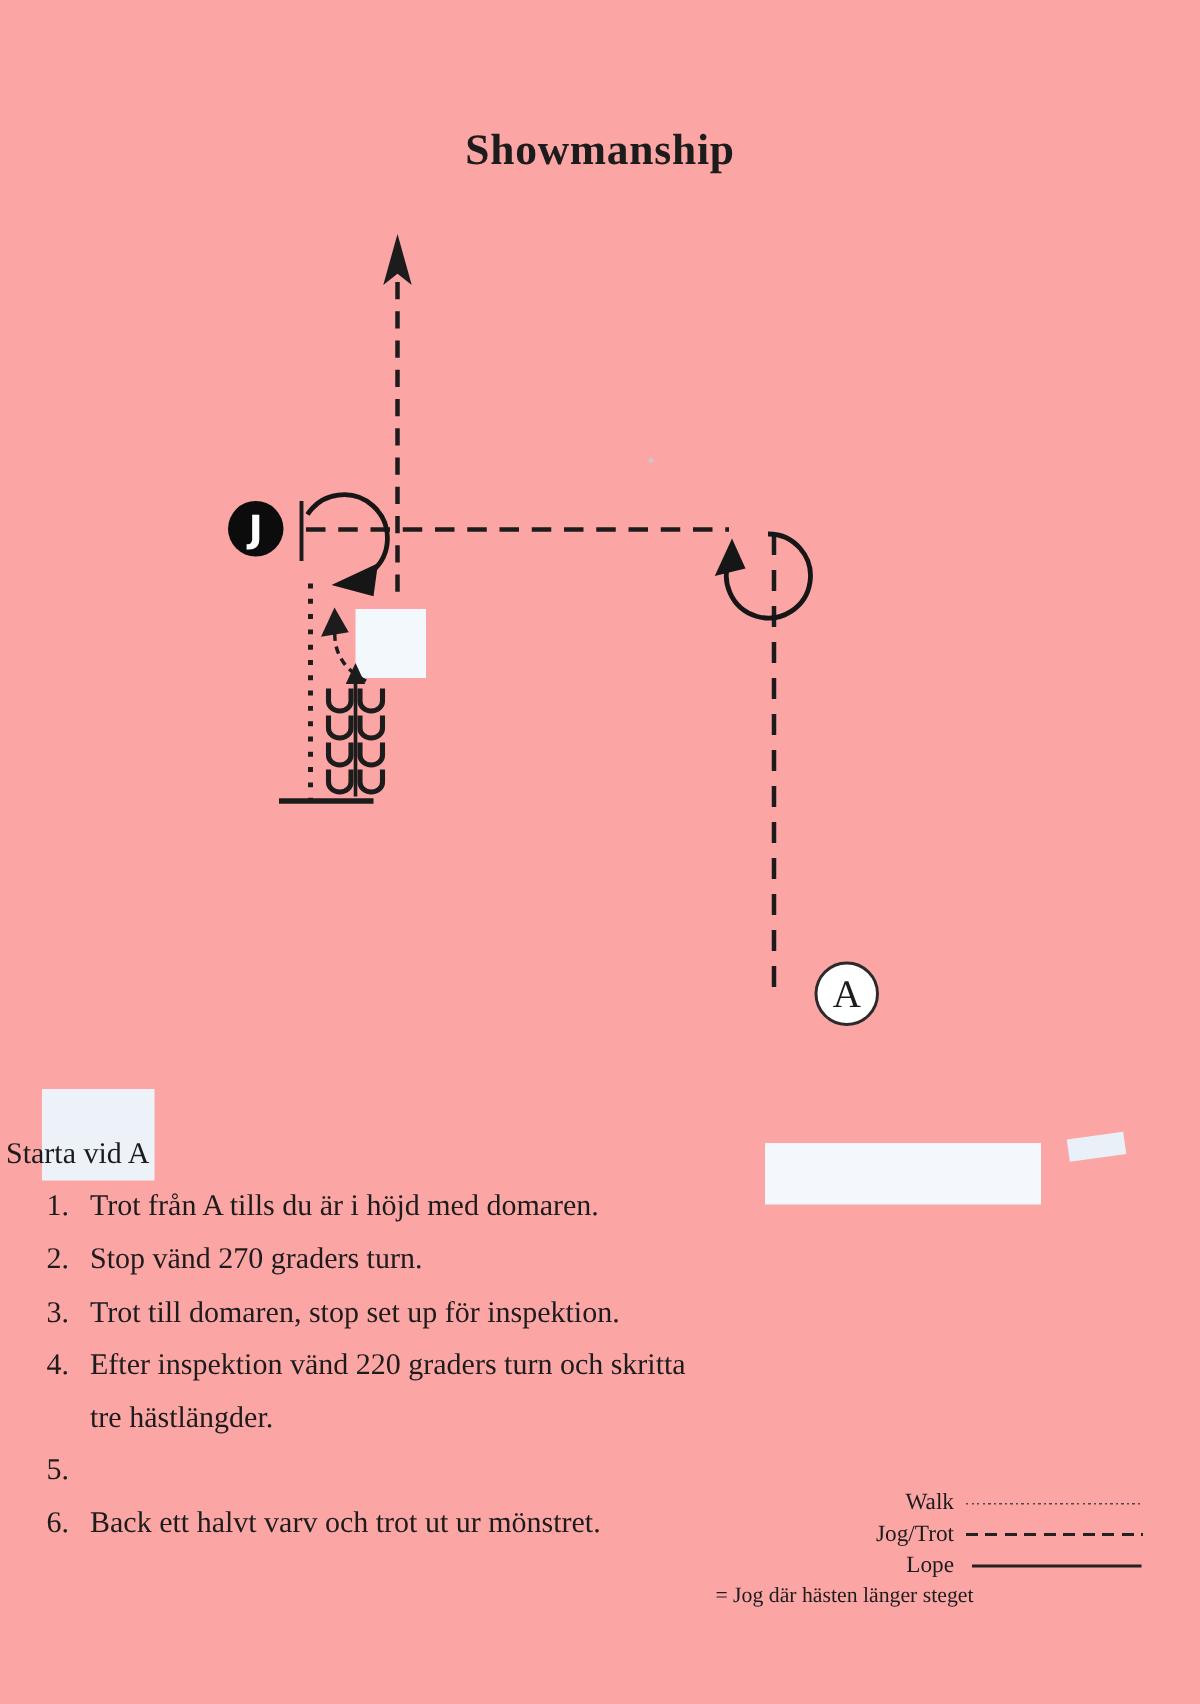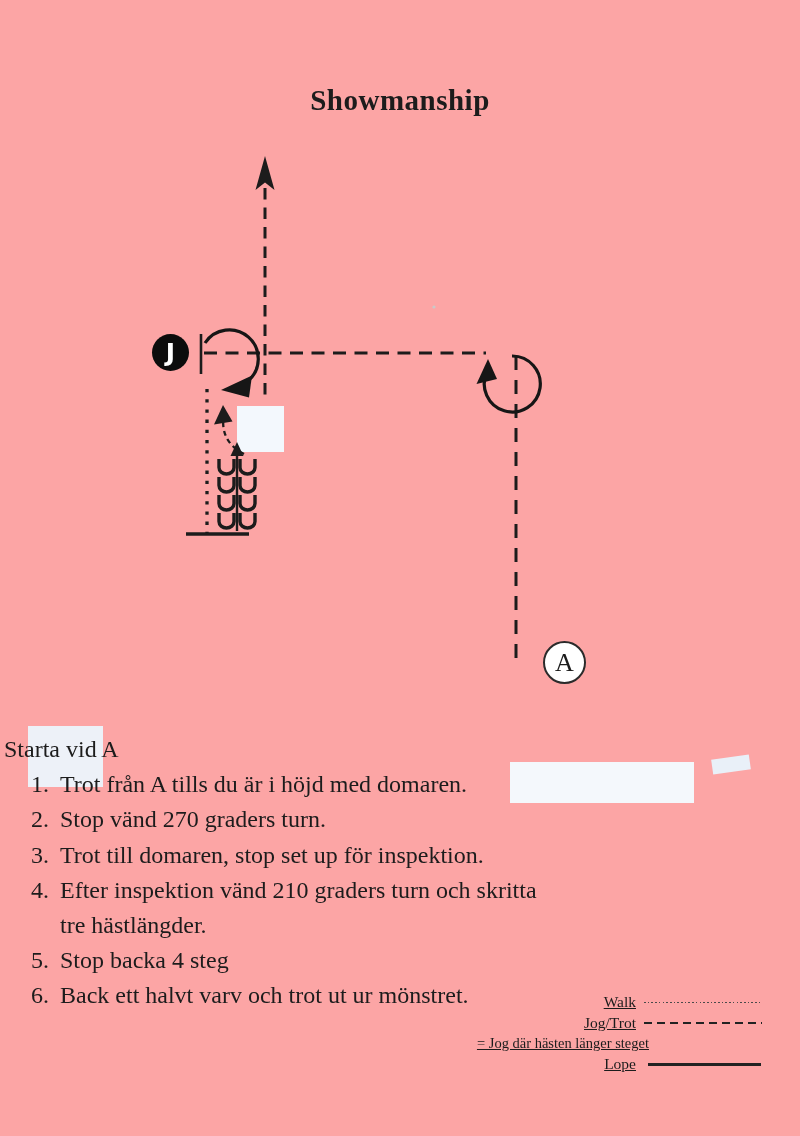--- a/index.html
+++ b/index.html
@@ -12,26 +12,26 @@
   .a4{left:712px;top:757px;width:38px;height:15px;background:#e9f0f8;transform:rotate(-8deg);}
   .title{position:absolute;left:0;top:84px;width:800px;text-align:center;
          font-size:29px;font-weight:bold;letter-spacing:.5px;}
   svg.diagram{position:absolute;left:0;top:0;}
   .badge-j{position:absolute;left:152px;top:334px;width:37px;height:37px;border-radius:50%;
            background:#0c0c0c;color:#fff;display:flex;align-items:center;justify-content:center;
            font-family:"DejaVu Sans", sans-serif;font-weight:bold;font-size:25px;}
   .badge-a{position:absolute;left:543px;top:641px;width:43px;height:43px;border-radius:50%;
            border:2.6px solid #2b2b2b;box-sizing:border-box;background:#fff;
            display:flex;align-items:center;justify-content:center;font-size:26px;color:#1c1c1c;}
-  .instructions{position:absolute;left:4px;top:732px;width:620px;font-size:24px;line-height:35.2px;}
+  .instructions{position:absolute;left:4px;top:752px;width:620px;font-size:20px;line-height:35.2px;}
   .item{display:flex;padding-left:27px;}
   .item .num{flex:none;min-width:22px;}
   .item .txt{margin-left:7px;}
   .item .txt span{display:block;}
-  .legend{position:absolute;left:438px;top:992px;width:330px;font-size:15.5px;text-decoration:underline;}
+  .legend{position:absolute;left:438px;top:992px;width:330px;font-size:15.5px;}
   .lrow{display:flex;align-items:center;height:20.7px;}
   .llabel{flex:none;width:198px;text-align:right;padding-right:6px;white-space:nowrap;}
   .lnote{width:100%;text-align:right;padding-right:119px;font-size:14.5px;white-space:nowrap;}
   .lsym{flex:none;width:122px;display:flex;align-items:center;}
   .line-walk{width:117px;height:1.7px;margin-left:2px;
     background:repeating-linear-gradient(90deg,#4a4a4a 0 1.6px,transparent 1.6px 3.7px);}
   .line-jog{width:118px;height:2.6px;margin-left:2px;
     background:repeating-linear-gradient(90deg,#222 0 8px,transparent 8px 13px);}
   .line-ext{width:121px;height:3.7px;margin-left:2px;
     background:repeating-linear-gradient(90deg,#111 0 13.5px,transparent 13.5px 19.5px);}
@@ -120,27 +120,26 @@
       <span class="num">2.</span>
       <span class="txt">Stop vänd 270 graders turn.</span>
     </div>
     <div class="item">
       <span class="num">3.</span>
       <span class="txt">Trot till domaren, stop set up för inspektion.</span>
     </div>
     <div class="item">
       <span class="num">4.</span>
       <span class="txt">
-        <span>Efter inspektion vänd 210 graders turn och skritta</span>
+        <span>Efter inspektion vänd 220 graders turn och skritta</span>
         <span>tre hästlängder.</span>
       </span>
     </div>
     <div class="item">
       <span class="num">5.</span>
-      <span class="txt">Stop backa 4 steg</span>
     </div>
     <div class="item">
       <span class="num">6.</span>
       <span class="txt">Back ett halvt varv och trot ut ur mönstret.</span>
     </div>
   </div>
 
   <div class="legend">
     <div class="lrow">
       <span class="llabel">Walk</span>
@@ -148,23 +147,23 @@
           <span class="line-walk"></span>
         </span>
     </div>
     <div class="lrow">
       <span class="llabel">Jog/Trot</span>
       <span class="lsym">
           <span class="line-jog"></span>
         </span>
     </div>
     <div class="lrow">
-      <span class="lnote">= Jog där hästen länger steget</span>
-    </div>
-    <div class="lrow">
       <span class="llabel">Lope</span>
       <span class="lsym">
           <span class="line-lope"></span>
         </span>
+    </div>
+    <div class="lrow">
+      <span class="lnote">= Jog där hästen länger steget</span>
     </div>
   </div>
 
 </div>
 
 </body></html>

